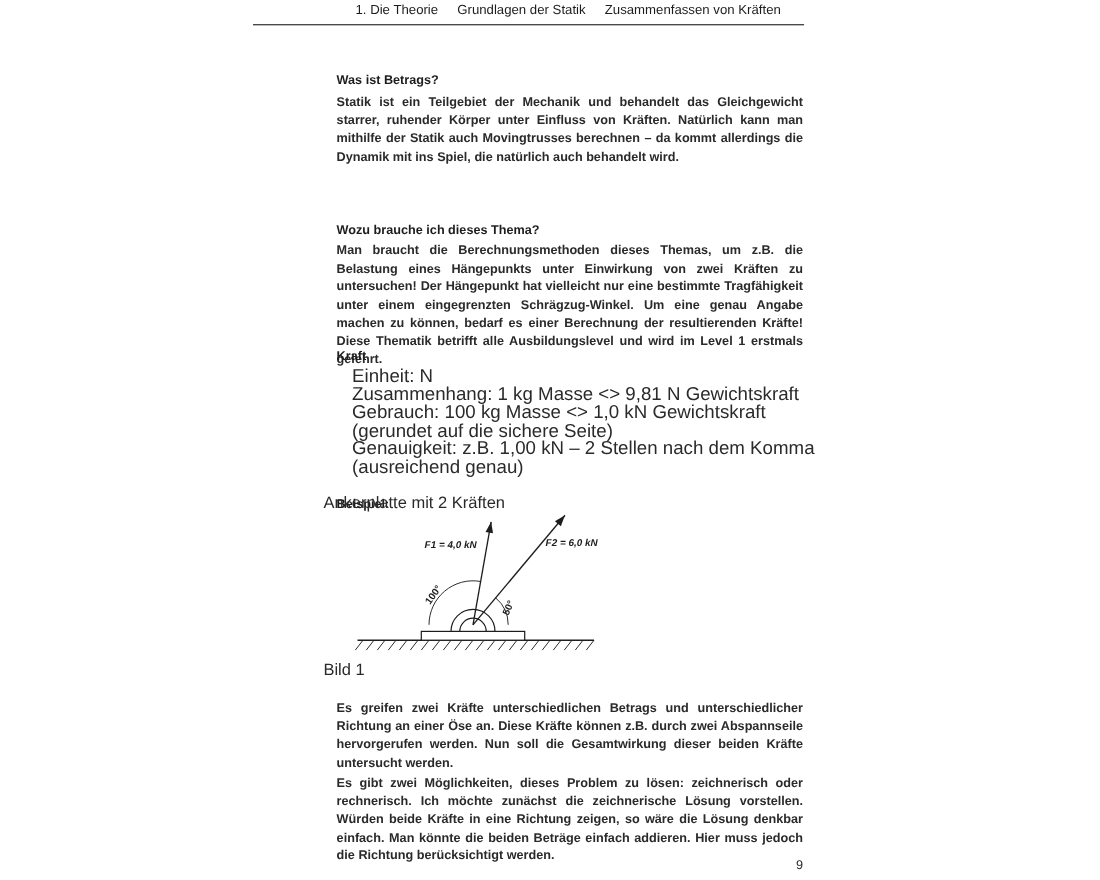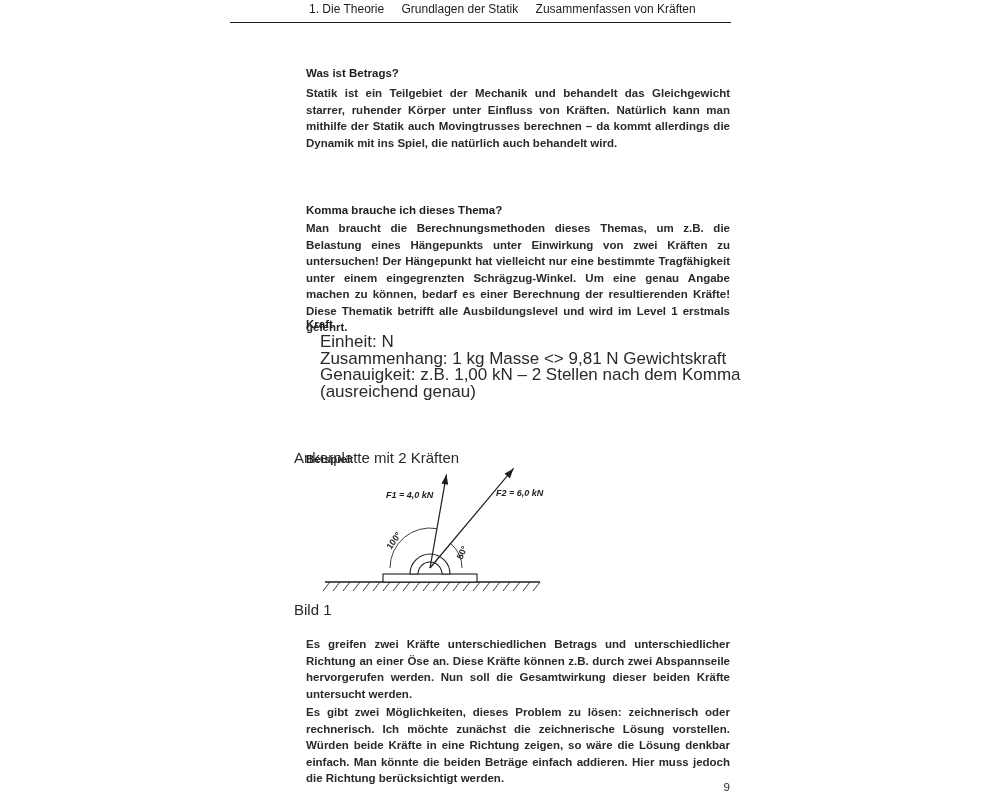--- a/index.html
+++ b/index.html
@@ -13,20 +13,21 @@
     color: #2a2a2a;
     overflow: hidden;
   }
   .running-head {
     position: absolute;
     left: 230px;
     top: 0;
     width: 501px;
     padding: 2px 0 6px 0;
     border-bottom: 1.6px solid #1d1d1d;
+    text-align: center;
     font-size: 12px;
     color: #1d1d1d;
   }
   .running-head .inner { padding-left: 72px; white-space: nowrap; }
   .running-head span { margin: 0 7px; }
   .h-bold {
     position: absolute;
     left: 306px;
     font-size: 11.5px;
     font-weight: bold;
@@ -87,27 +88,28 @@
       <span>1. Die Theorie</span>
       <span>Grundlagen der Statik</span>
       <span>Zusammenfassen von Kräften</span>
     </div>
   </div>
 
   <div class="h-bold" style="top:67px">Was ist Betrags?</div>
   <div class="para" style="top:85px">Statik ist ein Teilgebiet der Mechanik und behandelt das Gleichgewicht starrer, ruhender Körper unter Einfluss von Kräften. Natürlich kann man mithilfe der Statik auch Movingtrusses berechnen – da kommt allerdings die Dynamik mit ins Spiel, die natürlich auch behandelt wird.</div>
 
 
-  <div class="h-bold" style="top:204px">Komma brauche ich dieses Thema?</div>
+  <div class="h-bold" style="top:204px">Wozu brauche ich dieses Thema?</div>
   <div class="para" style="top:220px">Man braucht die Berechnungsmethoden dieses Themas, um z.B. die Belastung eines Hängepunkts unter Einwirkung von zwei Kräften zu untersuchen! Der Hängepunkt hat vielleicht nur eine bestimmte Tragfähigkeit unter einem eingegrenzten Schrägzug-Winkel. Um eine genau Angabe machen zu können, bedarf es einer Berechnung der resultierenden Kräfte! Diese Thematik betrifft alle Ausbildungslevel und wird im Level 1 erstmals gelehrt.</div>
 
   <div class="h-bold" style="top:318px">Kraft</div>
   <div class="kraft-lines" style="top:334px">
     <div>Einheit: N</div>
     <div>Zusammenhang: 1 kg Masse &lt;&gt; 9,81 N Gewichtskraft</div>
+    <div>Gebrauch: 100 kg Masse &lt;&gt; 1,0 kN Gewichtskraft (gerundet auf die sichere Seite)</div>
     <div>Genauigkeit: z.B. 1,00 kN – 2 Stellen nach dem Komma (ausreichend genau)</div>
   </div>
 
   <div class="h-bold" style="top:453px">Beispiel:</div>
   <div class="plain" style="top:449px">Ankerplatte mit 2 Kräften</div>
 
   <svg class="figure-svg" width="280" height="148" viewBox="0 0 280 148">
 
     <path d="M24,130 l-7,9 M34,130 l-7,9 M44,130 l-7,9 M54,130 l-7,9 M64,130 l-7,9 M74,130 l-7,9 M84,130 l-7,9 M94,130 l-7,9 M104,130 l-7,9 M114,130 l-7,9 M124,130 l-7,9 M134,130 l-7,9 M144,130 l-7,9 M154,130 l-7,9 M164,130 l-7,9 M174,130 l-7,9 M184,130 l-7,9 M194,130 l-7,9 M204,130 l-7,9 M214,130 l-7,9 M224,130 l-7,9 M234,130 l-7,9" stroke="#2a2a2a" stroke-width="0.9" fill="none"></path>
 

